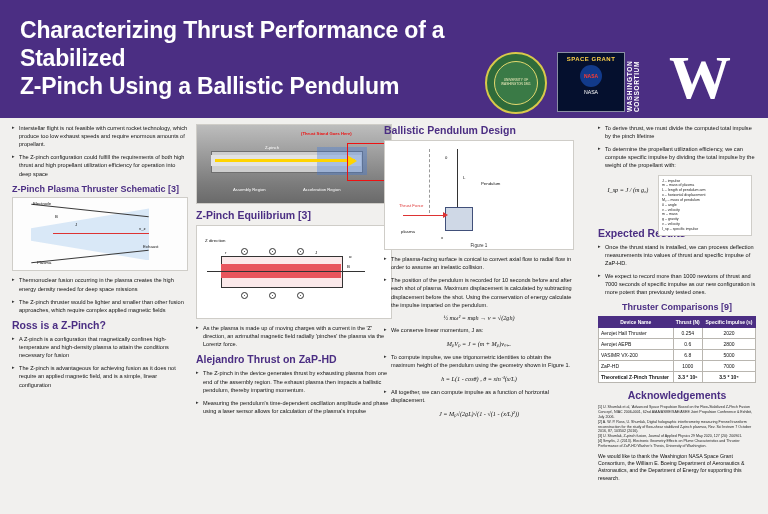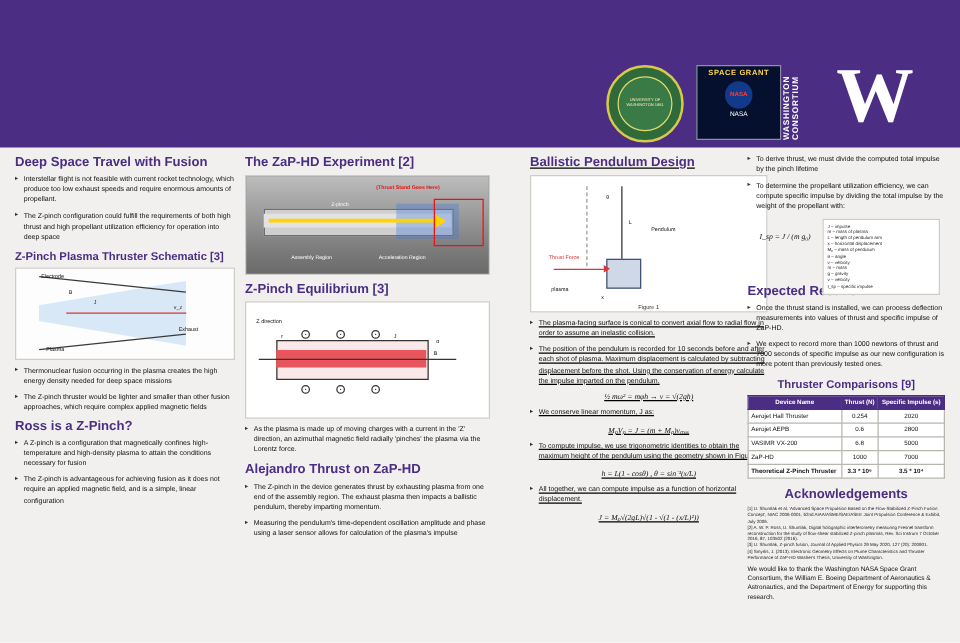--- a/index.html
+++ b/index.html
@@ -51,21 +51,21 @@
   }
   .w-logo{
     position:absolute;left:652px;top:44px;width:96px;height:66px;color:#ffffff;
     font-size:62px;line-height:66px;font-weight:bold;text-align:center;font-family:"Liberation Serif",serif;
   }
 
   
   .col{position:absolute;top:124px;}
   .c1{left:12px;width:176px;}
   .c2{left:196px;width:196px;}
-  .c3{left:424px;width:190px;text-decoration:underline;}
+  .c3{left:384px;width:190px;}
   .c4{left:598px;width:158px;}
 
   h2.sec{
     color:#4b2e83;font-size:10.5px;font-weight:bold;margin:0 0 4px 0;line-height:1.15;
   }
   h3.sub{
     color:#4b2e83;font-size:9px;font-weight:bold;margin:6px 0 3px 0;line-height:1.2;
   }
   p.body{
     font-size:5.6px;line-height:1.45;margin:0 0 5px 0;color:#111111;text-align:left;
@@ -134,20 +134,24 @@
   .ack{font-size:5.2px;line-height:1.4;color:#111;}
   .nomen{position:absolute;right:4px;top:0;width:86px;font-size:3.6px;line-height:1.35;color:#222;
     border:1px solid #cfcdc8;background:#fff;padding:3px;}
 </style>
 </head>
 <body>
 
 <div id="poster">
 
   <div class="header">
+    <h1>
+      <span>Characterizing Thrust Performance of a Stabilized</span><br>
+      <span>Z-Pinch Using a Ballistic Pendulum</span>
+    </h1>
 
     <div class="seal">
       <div class="inner">
         <div class="sealtxt">UNIVERSITY OF WASHINGTON 1861</div>
       </div>
     </div>
 
     <div class="sg-badge">
       <div class="sg-top">SPACE GRANT</div>
       <div class="sg-dot">
@@ -155,21 +159,20 @@
       </div>
       <div class="sg-bot">NASA</div>
     </div>
 
     <div class="sg-vert">WASHINGTON  CONSORTIUM</div>
 
     <div class="w-logo">W</div>
   </div>
 
   <div class="col c1">
-    <h2 class="sec">Deep Space Travel with Fusion</h2>
     <p class="body bullet">Interstellar flight is not feasible with current rocket technology, which produce too low exhaust speeds and require enormous amounts of propellant.</p>
     <p class="body bullet">The Z-pinch configuration could fulfill the requirements of both high thrust and high propellant utilization efficiency for operation into deep space</p>
 
     <h3 class="sub">Z-Pinch Plasma Thruster Schematic [3]</h3>
     <div class="fig thruster">
       <div class="thr-cone-out"></div>
       <div class="thr-line" style="left:18px;top:12px;width:118px;transform:rotate(6deg);"></div>
       <div class="thr-line" style="left:18px;top:58px;width:118px;transform:rotate(-6deg);"></div>
       <div class="thr-red" style="left:40px;top:35px;width:96px;"></div>
       <div class="thr-lab" style="left:42px;top:16px;">B</div>
@@ -182,21 +185,20 @@
 
     <p class="body bullet">Thermonuclear fusion occurring in the plasma creates the high energy density needed for deep space missions</p>
     <p class="body bullet">The Z-pinch thruster would be lighter and smaller than other fusion approaches, which require complex applied magnetic fields</p>
 
     <h2 class="sec">Ross is a Z-Pinch?</h2>
     <p class="body bullet">A Z-pinch is a configuration that magnetically confines high-temperature and high-density plasma to attain the conditions necessary for fusion</p>
     <p class="body bullet">The Z-pinch is advantageous for achieving fusion as it does not require an applied magnetic field, and is a simple, linear configuration</p>
   </div>
 
   <div class="col c2">
-    <h2 class="sec">The ZaP-HD Experiment [2]</h2>
     <div class="fig zapphoto">
       <div class="zp-band"></div>
       <div class="zp-tube"></div>
       <div class="zp-tube2"></div>
       <div class="zp-blue"></div>
       <div class="zp-yellow"></div>
       <div class="zp-arrow"></div>
       <div class="zp-redbox" style="left:150px;top:18px;width:38px;height:36px;"></div>
       <div class="zp-redlab" style="left:104px;top:6px;">(Thrust Stand Goes Here)</div>
       <div class="zp-lab" style="left:68px;top:20px;">Z-pinch</div>

